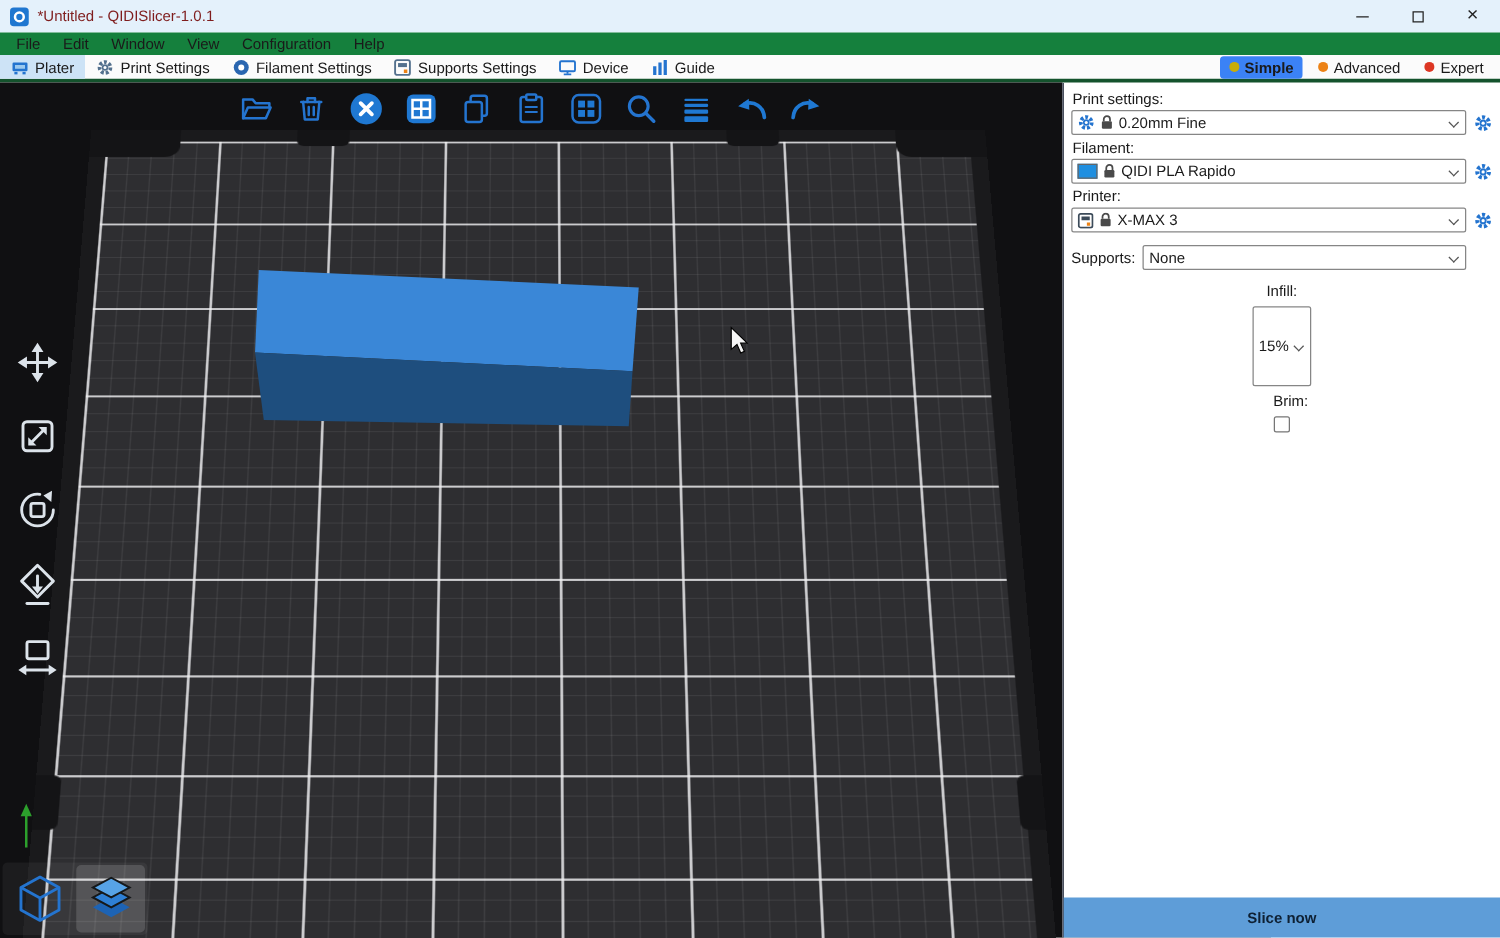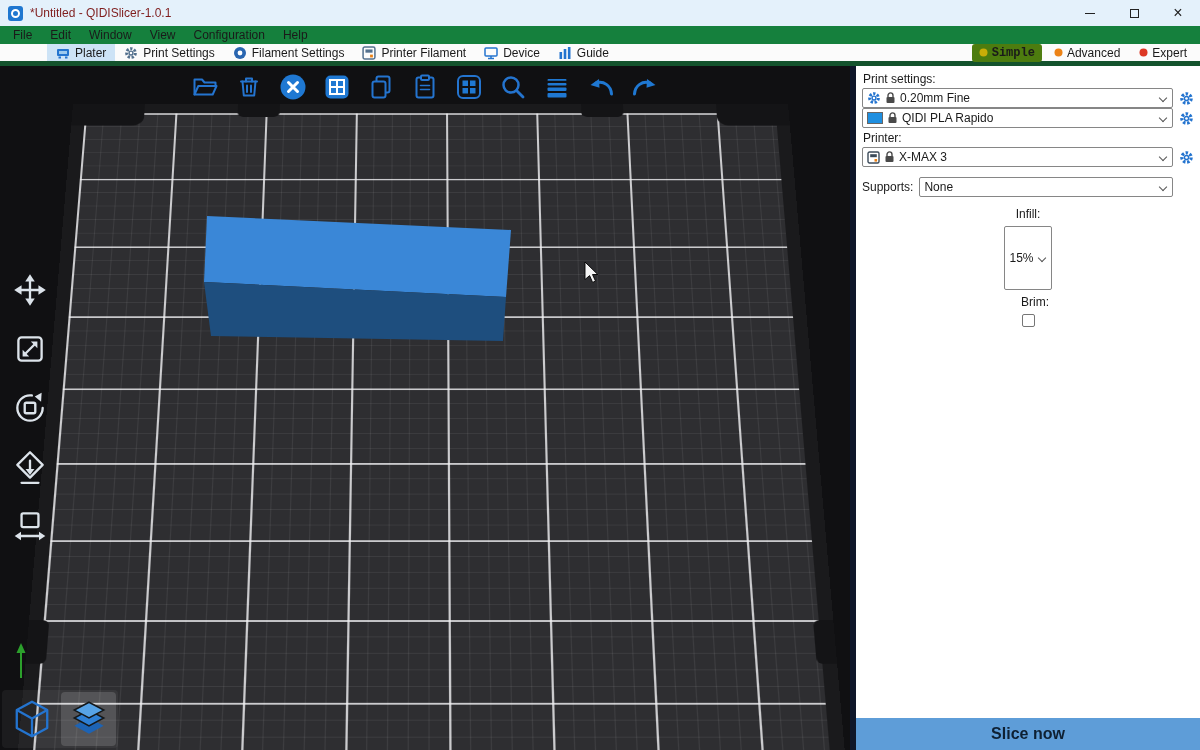--- a/index.html
+++ b/index.html
@@ -19,27 +19,27 @@
   .win-btn { width:44px; display:flex; align-items:center; justify-content:center; cursor:default; }
   .glyph-min { width:10px; height:1px; background:#222; display:block; }
   .glyph-max { width:9px; height:9px; border:1px solid #222; display:block; }
   .glyph-close::before { content:"×"; font-size:16px; line-height:1; color:#222; }
 
   
   .menubar { height:18px; background:#15803d; display:flex; align-items:center; padding-left:4px; }
   .menu-item { padding:0 9px; }
 
   
-  .tabbar { height:22px; background:#fbfbfb; border-bottom:5px solid #14532d; display:flex; align-items:stretch;padding-left:47px; }
+  .tabbar { height:22px; background:#fbfbfb; border-bottom:3px solid #14532d; display:flex; align-items:stretch; }
   .tab { display:flex; align-items:center; gap:5px; padding:0 9px; }
   .tab.active { background:#cde3f6; }
   .tab svg { flex:0 0 auto; }
   .modes { margin-left:auto; display:flex; align-items:center; gap:5px; padding-right:6px; }
   .mode { display:flex; align-items:center; gap:4px; padding:2px 7px; border-radius:3px; }
-  .mode.active { background:#4d7c0f; font-weight:bold;font-family:Liberation Mono, monospace; }
+  .mode.active { background:#3b82f6; font-weight:bold; }
 
   
   .main { display:flex; height:684px; }
 
   
   .viewport { position:relative; width:850px; height:684px; background:#101012; overflow:hidden; }
   .scene { position:absolute; inset:0; perspective:4100px; perspective-origin:50% 0%; }
   .plate {
     position:absolute; top:38px; left:50%; width:715px; height:1600px; margin-left:-352px;
     transform:rotateX(45deg); transform-origin:50% 0;
@@ -71,40 +71,40 @@
                background:transparent; border:none; padding:0; }
 
   .view-toggles { position:absolute; left:2px; bottom:2px; display:flex; gap:2px;
                   background:rgba(255,255,255,0.05); padding:2px; border-radius:4px; }
   .toggle-btn { width:55px; height:54px; display:flex; align-items:center; justify-content:center;
                 background:transparent; border:none; padding:0; border-radius:4px; }
   .toggle-btn.active { background:rgba(255,255,255,0.14); }
 
   
   .sidebar { width:350px; height:684px; background:#ffffff; position:relative;
-             padding:3px 6px 0 6px; border-left:6px solid #0f172a; }
+             padding:3px 6px 0 6px; border-left:1px solid #0f172a; }
   .sb-label { margin:3px 0 2px 1px; }
   .combo-row { display:flex; align-items:center; gap:5px; }
   .combo { flex:1; height:20px; border:1px solid #868686; border-radius:2px; background:#fff;
            display:flex; align-items:center; gap:4px; padding:0 4px; min-width:0; }
   .combo-text { white-space:nowrap; overflow:hidden; }
   .chev { margin-left:auto; width:9px; height:9px; position:relative; flex:0 0 auto; }
   .chev::before { content:""; position:absolute; left:1px; top:1px; width:5px; height:5px;
                   border-right:1.5px solid #555; border-bottom:1.5px solid #555; transform:rotate(45deg); }
   .gear-btn { width:16px; height:16px; border:none; background:transparent; padding:0; flex:0 0 auto;
               display:flex; align-items:center; justify-content:center; }
   .swatch { width:16px; height:12px; background:#1f8fe0; border:1px solid #666; flex:0 0 auto; }
   .supports-row { display:flex; align-items:center; margin-top:10px; padding-right:21px; gap:6px; }
   .supports-row .combo { height:20px; }
   .infill-row { display:flex; align-items:center; margin-top:10px; gap:5px;flex-direction:column; }
   .combo.small { flex:0 0 64px; }
   .brim-label { margin-left:14px; }
   .checkbox { width:13px; height:13px; border:1px solid #767676; background:#fff; border-radius:2px; }
   .slice-btn { position:absolute; left:0; right:0; bottom:0; height:32px; background:#5e9dd8;
-               border:none; font-family:"Liberation Sans", sans-serif; font-size:16px; font-weight:bold;
+               border:none; font-family:"Liberation Sans", sans-serif; font-size:12px; font-weight:bold;
                color:#0e2033; display:flex; align-items:center; justify-content:center; }
 </style>
 </head>
 <body>
 
 <div class="titlebar">
   <div class="app-icon"></div>
   <span class="title-text">*Untitled - QIDISlicer-1.0.1</span>
   <div class="win-controls">
     <div class="win-btn">
@@ -152,21 +152,21 @@
       <circle cx="7" cy="7" r="2.4" fill="#fff"></circle>
     </svg>
     <span>Filament Settings</span>
   </div>
   <div class="tab">
     <svg width="14" height="14" viewBox="0 0 13 13">
       <rect x="1" y="1" width="11" height="11" rx="1.5" fill="none" stroke="#54718e" stroke-width="1.4"></rect>
       <rect x="3.2" y="3.2" width="6.6" height="3" fill="#54718e"></rect>
       <rect x="7.5" y="8" width="2.6" height="2.6" fill="#ec8215"></rect>
     </svg>
-    <span>Printer Filament</span>
+    <span>Supports Settings</span>
   </div>
   <div class="tab">
     <svg width="14" height="14" viewBox="0 0 14 14">
       <rect x="1" y="2" width="12" height="8" rx="1" fill="none" stroke="#2474cf" stroke-width="1.5"></rect>
       <line x1="7" y1="10" x2="7" y2="12" stroke="#2474cf" stroke-width="1.5"></line>
       <line x1="4" y1="12.5" x2="10" y2="12.5" stroke="#2474cf" stroke-width="1.5"></line>
     </svg>
     <span>Device</span>
   </div>
   <div class="tab">
@@ -385,20 +385,21 @@
       </div>
       <button class="gear-btn">
         <svg width="15" height="15" viewBox="0 0 16 16">
           <circle cx="8" cy="8" r="5" fill="none" stroke="#2474cf" stroke-width="3.4" stroke-dasharray="2.6 1.8"></circle>
           <circle cx="8" cy="8" r="3" fill="#2474cf"></circle>
           <circle cx="8" cy="8" r="1.4" fill="#fff"></circle>
         </svg>
       </button>
     </div>
 
+    <div class="sb-label">Filament:</div>
     <div class="combo-row">
       <div class="combo">
         <span class="swatch"></span>
         <svg width="11" height="12" viewBox="0 0 11 12">
           <rect x="1.5" y="5" width="8" height="6" rx="1" fill="#4a4a4a"></rect>
           <path d="M3 5 V3.4 a2.5 2.5 0 0 1 5 0 V5" fill="none" stroke="#4a4a4a" stroke-width="1.4"></path>
         </svg>
         <span class="combo-text">QIDI PLA Rapido</span>
         <span class="chev"></span>
       </div>

